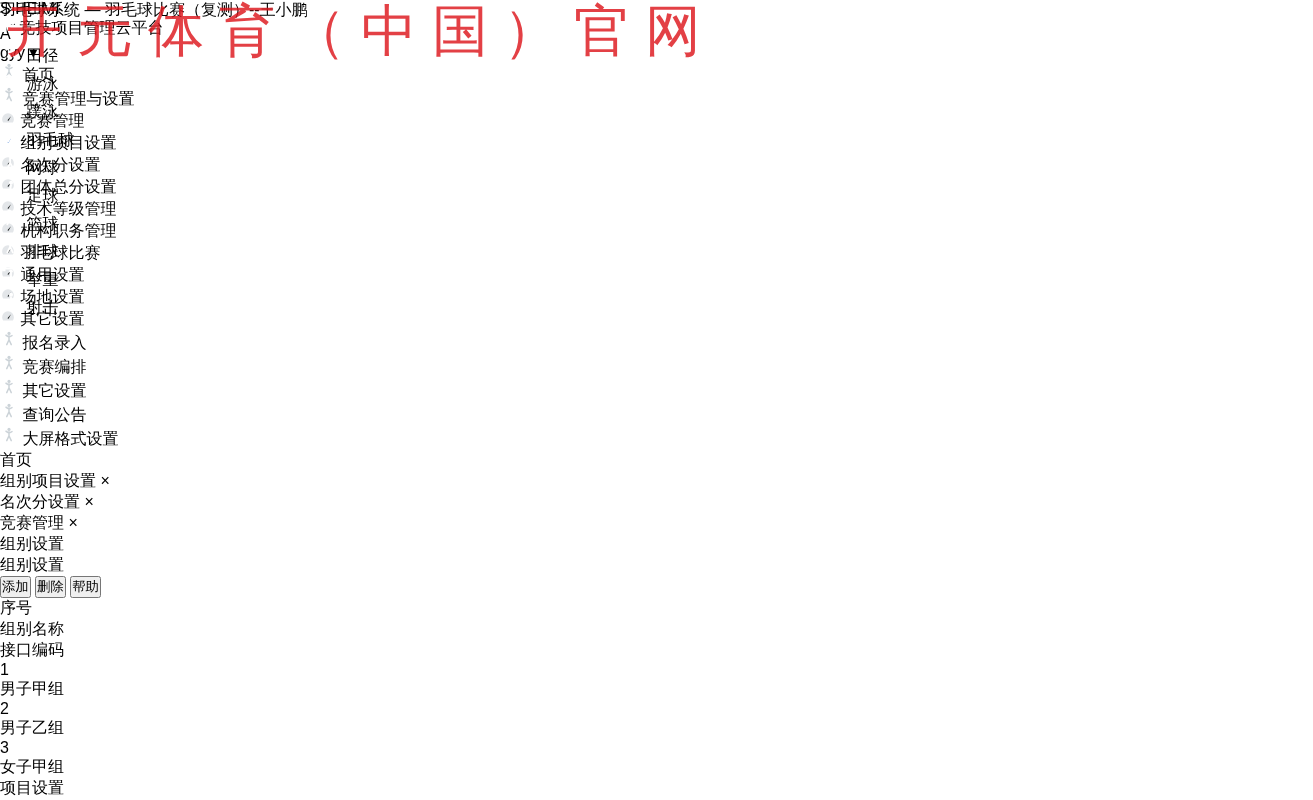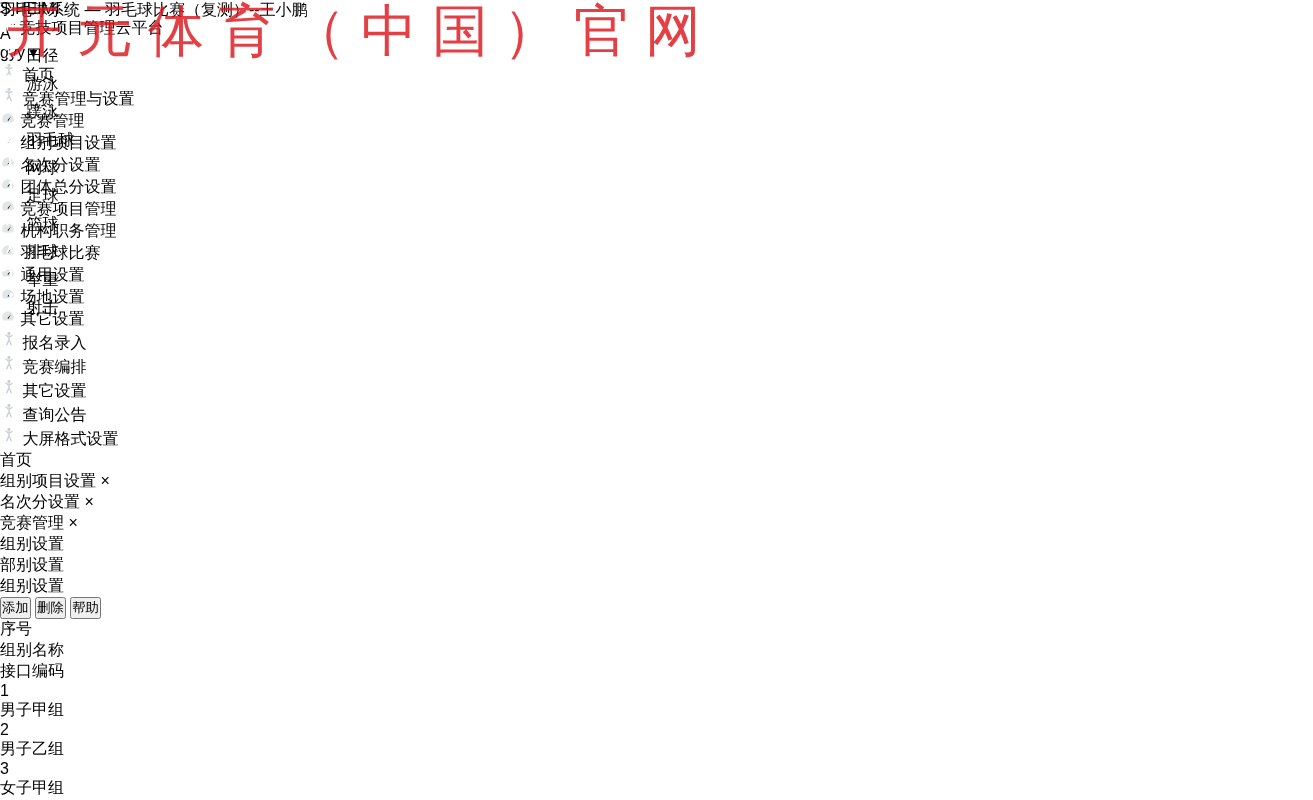--- a/index.html
+++ b/index.html
@@ -267,21 +267,21 @@
             <path d="M12 5a8.8 8.8 0 0 0-8.8 8.8c0 1.9.6 3.5 1.5 4.8h14.6a8.7 8.7 0 0 0 1.5-4.8A8.8 8.8 0 0 0 12 5z" fill="#e3e6e9"></path>
             <path d="M11.2 15.5 L16.5 9.5 L12.8 16.2 Z" fill="#101415"></path>
           </svg></span>
       <span>团体总分设置</span>
     </div>
     <div class="sub-item">
       <span class="icon-wrap"><svg width="16" height="16" viewBox="0 0 24 24">
             <path d="M12 5a8.8 8.8 0 0 0-8.8 8.8c0 1.9.6 3.5 1.5 4.8h14.6a8.7 8.7 0 0 0 1.5-4.8A8.8 8.8 0 0 0 12 5z" fill="#e3e6e9"></path>
             <path d="M11.2 15.5 L16.5 9.5 L12.8 16.2 Z" fill="#101415"></path>
           </svg></span>
-      <span>竞赛项目管理</span>
+      <span>技术等级管理</span>
     </div>
     <div class="sub-item">
       <span class="icon-wrap"><svg width="16" height="16" viewBox="0 0 24 24">
             <path d="M12 5a8.8 8.8 0 0 0-8.8 8.8c0 1.9.6 3.5 1.5 4.8h14.6a8.7 8.7 0 0 0 1.5-4.8A8.8 8.8 0 0 0 12 5z" fill="#e3e6e9"></path>
             <path d="M11.2 15.5 L16.5 9.5 L12.8 16.2 Z" fill="#101415"></path>
           </svg></span>
       <span>机构职务管理</span>
     </div>
     <div class="sub-item">
       <span class="icon-wrap"><svg width="16" height="16" viewBox="0 0 24 24">
@@ -372,23 +372,20 @@
     </div>
     <div class="tab">
       <span>竞赛管理</span>
       <span class="tab-close">×</span>
     </div>
   </div>
 
   <div class="subtabstrip">
     <div class="subtab active">
       <span>组别设置</span>
-    </div>
-    <div class="subtab">
-      <span>部别设置</span>
     </div>
   </div>
 
   <section class="panel left">
     <div class="panel-header">组别设置</div>
     <div class="btn-row">
       <button class="btn">添加</button>
       <button class="btn">删除</button>
       <button class="btn">帮助</button>
     </div>

